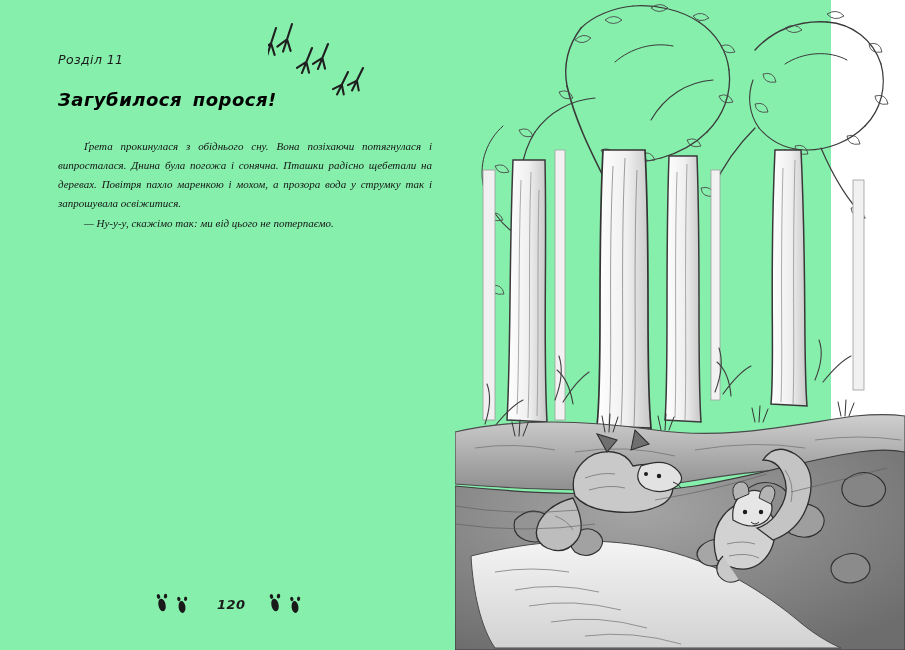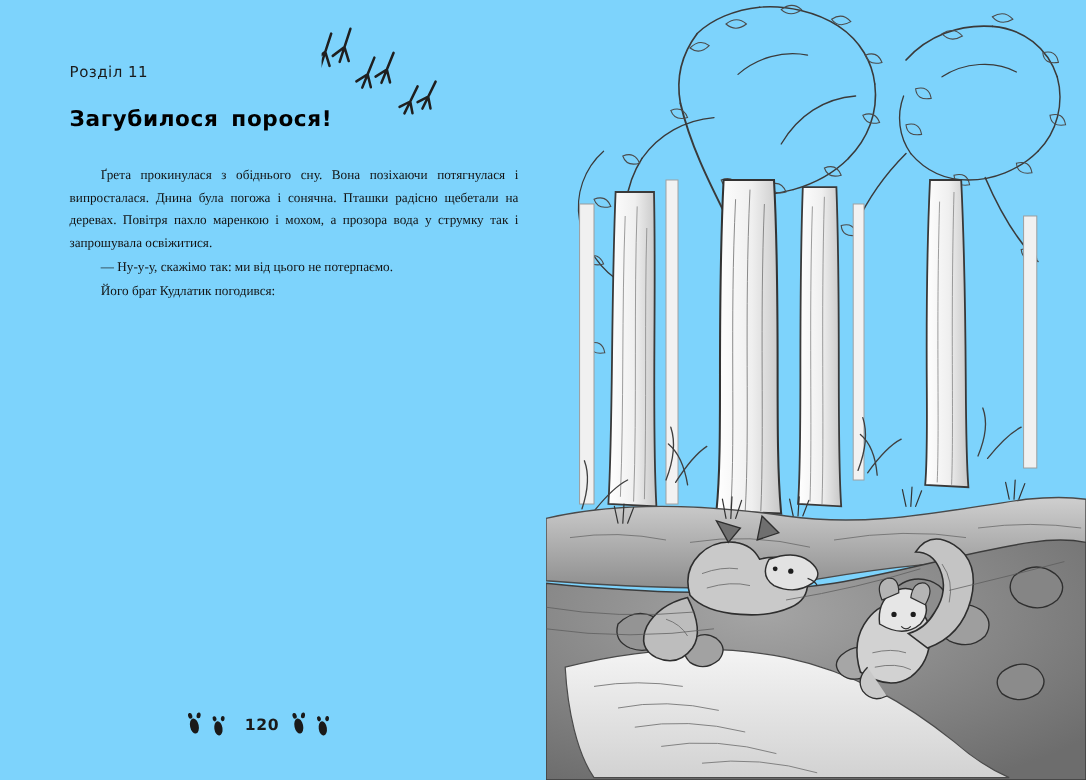--- a/index.html
+++ b/index.html
@@ -9,23 +9,24 @@
   }
   body {
     width: 905px;
     height: 650px;
     overflow: hidden;
     font-family: "Liberation Serif", serif;
     color: #111111;
   }
   .page {
     position: relative;
-    width: 905px;
+    width: 831px;
     height: 650px;
-    background: #7dd3fc;
+    background: #86efac;
+    font-style: italic;
   }
   
   .text-col {
     position: absolute;
     left: 58px;
     top: 52px;
     width: 374px;
   }
   .chapter-label {
     font-family: "DejaVu Sans", sans-serif;
@@ -55,21 +56,21 @@
   .body-par.dialog {
     text-indent: 26px;
   }
   
   .footer {
     position: absolute;
     left: 152px;
     top: 592px;
     display: flex;
     align-items: center;
-    gap: 6px;
+    gap: 19px;
   }
   .page-num {
     font-family: "DejaVu Sans", sans-serif;
     font-size: 13px;
     font-weight: bold;
     color: #1a1a1a;
     letter-spacing: 0.5px;
   }
   .paw-pair {
     display: inline-block;
@@ -120,21 +121,20 @@
       </g>
     </svg>
   </div>
 
   <div class="text-col">
     <div class="chapter-label">Розділ 11</div>
     <h1 class="chapter-title">Загубилося порося!</h1>
 
     <p class="body-par">Ґрета прокинулася з обіднього сну. Вона позіхаючи потягнулася і випросталася. Днина була погожа і сонячна. Пташки радісно щебетали на деревах. Повітря пахло маренкою і мохом, а прозора вода у струмку так і запрошувала освіжитися.</p>
     <p class="body-par dialog">— Ну-у-у, скажімо так: ми від цього не потерпаємо.</p>
-    <p class="body-par">Його брат Кудлатик погодився:</p>
   </div>
 
   <div class="footer">
     <span class="paw-pair">
       <svg width="46" height="24" viewBox="0 0 46 24">
         <g fill="#1a1a1a">
           <ellipse cx="10" cy="13" rx="3.6" ry="6.4" transform="rotate(-12 10 13)"></ellipse>
           <ellipse cx="6.5" cy="4.5" rx="1.7" ry="2.4" transform="rotate(-18 6.5 4.5)"></ellipse>
           <ellipse cx="13.5" cy="4.2" rx="1.7" ry="2.4" transform="rotate(8 13.5 4.2)"></ellipse>
           <ellipse cx="30" cy="15" rx="3.4" ry="6.0" transform="rotate(-8 30 15)"></ellipse>

